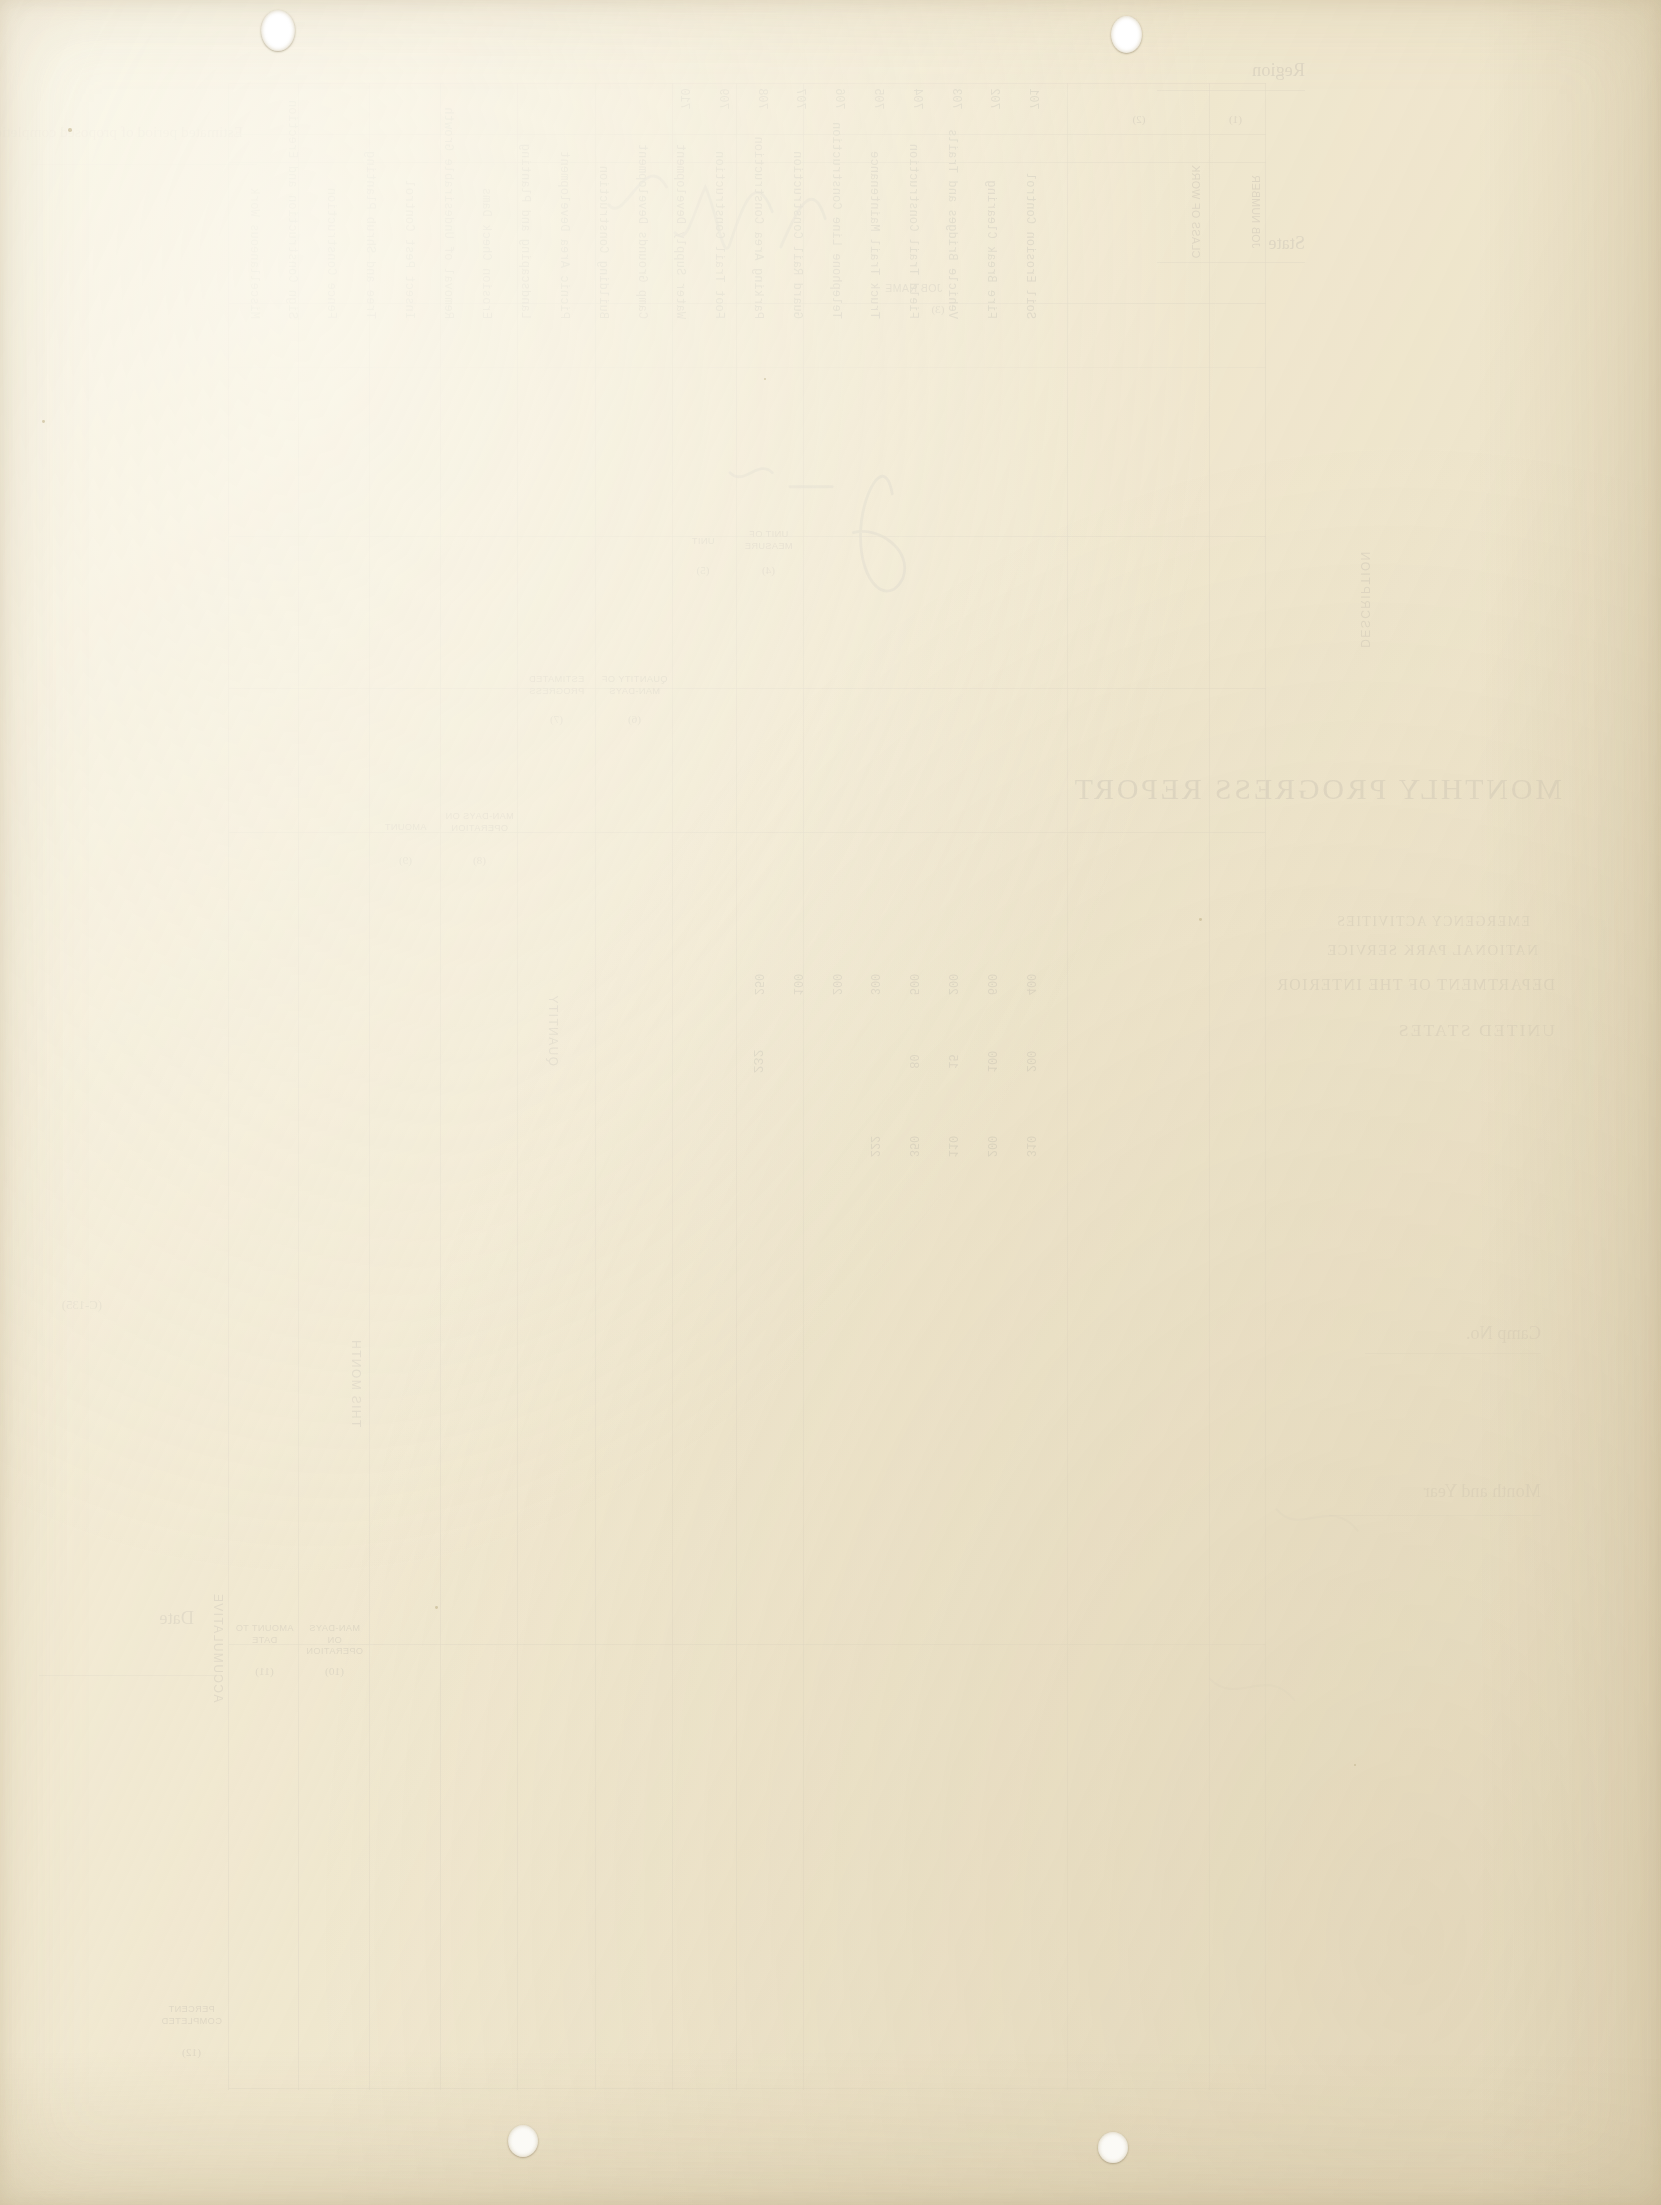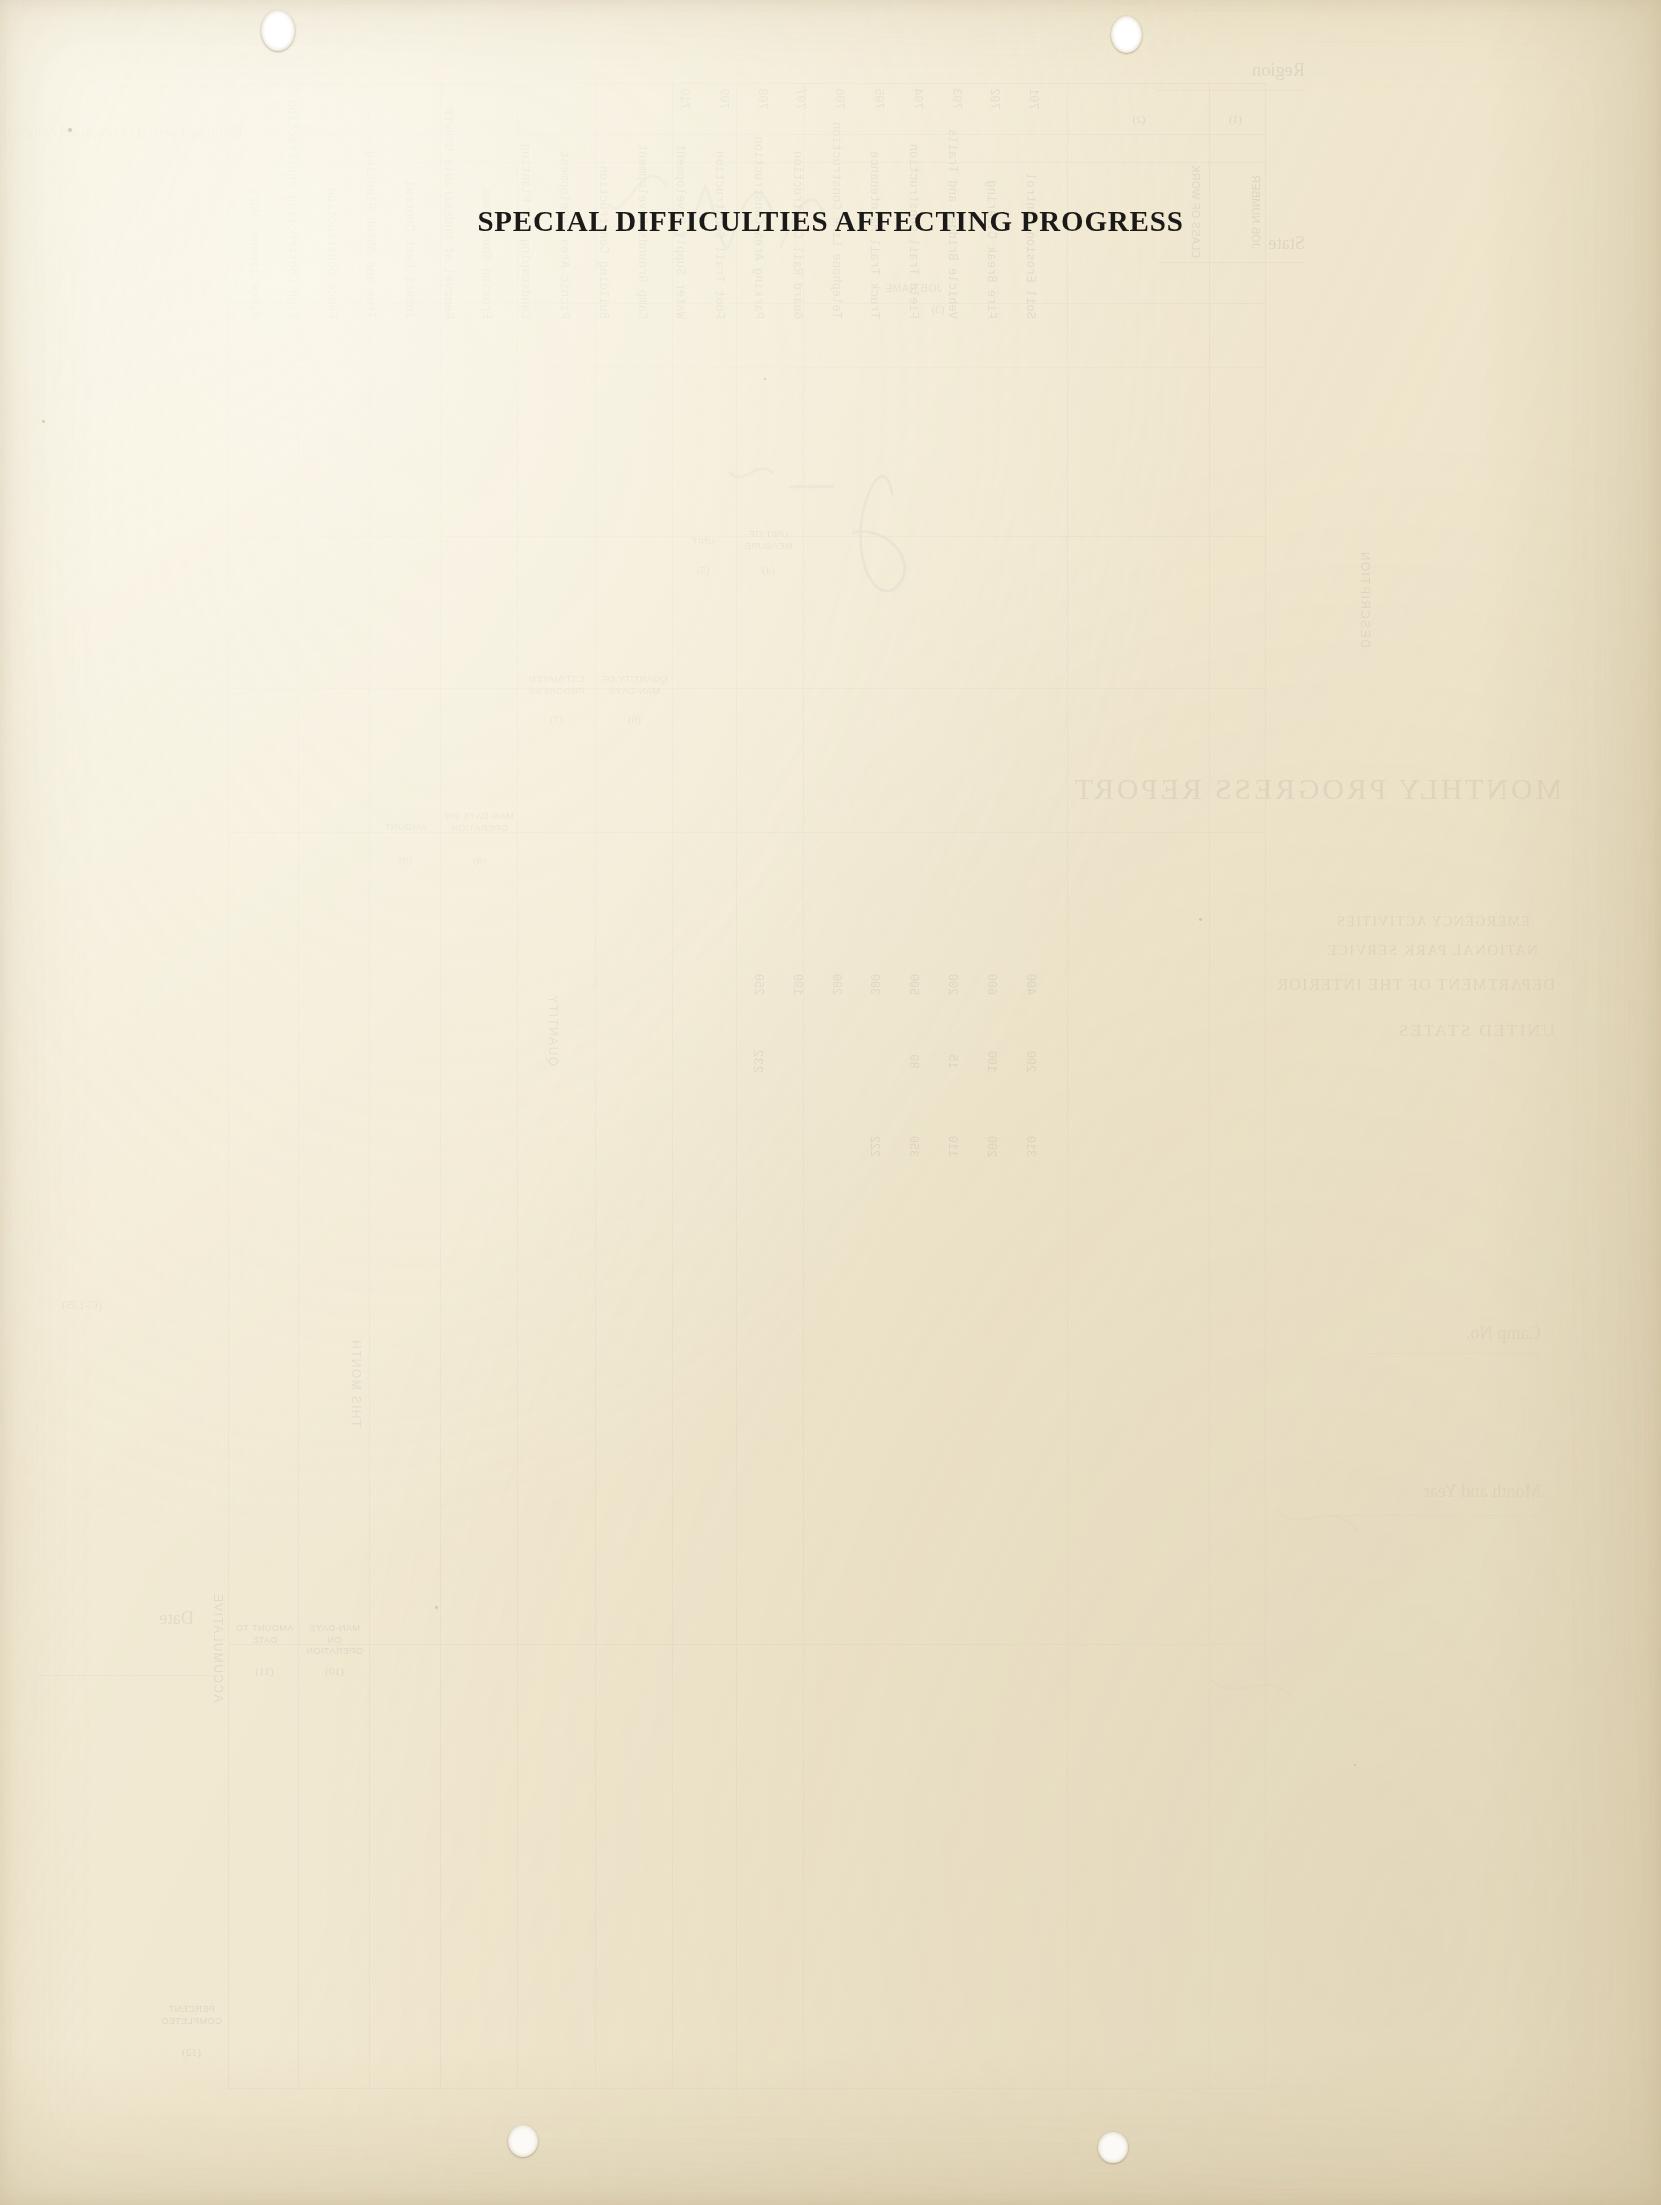--- a/index.html
+++ b/index.html
@@ -329,21 +329,20 @@
         <path d="M430 2170 C470 2120, 510 2180, 545 2140"></path>
       </g>
     </svg>
   </div>
 
   <div class="paper-tint"></div>
   <div class="right-dark"></div>
   <div class="bottom-dark"></div>
   <div class="edge-shadow"></div>
 
-  <div class="recto-title">SPECIAL DIFFICULTIES AFFECTING PROGRESS</div>
 
   <div class="hole" style="left:261px; top:10px; width:34px; height:41px;"></div>
   <div class="hole" style="left:1111px; top:15.5px; width:31px; height:37px;"></div>
   <div class="hole small" style="left:508px; top:2125px; width:30px; height:32px;"></div>
   <div class="hole small" style="left:1098px; top:2132px; width:30px; height:31px;"></div>
 
   <div class="specks">
     <div class="speck" style="left:68px; top:128px; width:3.5px; height:3.5px;"></div>
     <div class="speck" style="left:42px; top:420px; width:2.8px; height:2.8px;"></div>
     <div class="speck" style="left:1199px; top:918px; width:2.8px; height:2.8px;"></div>

